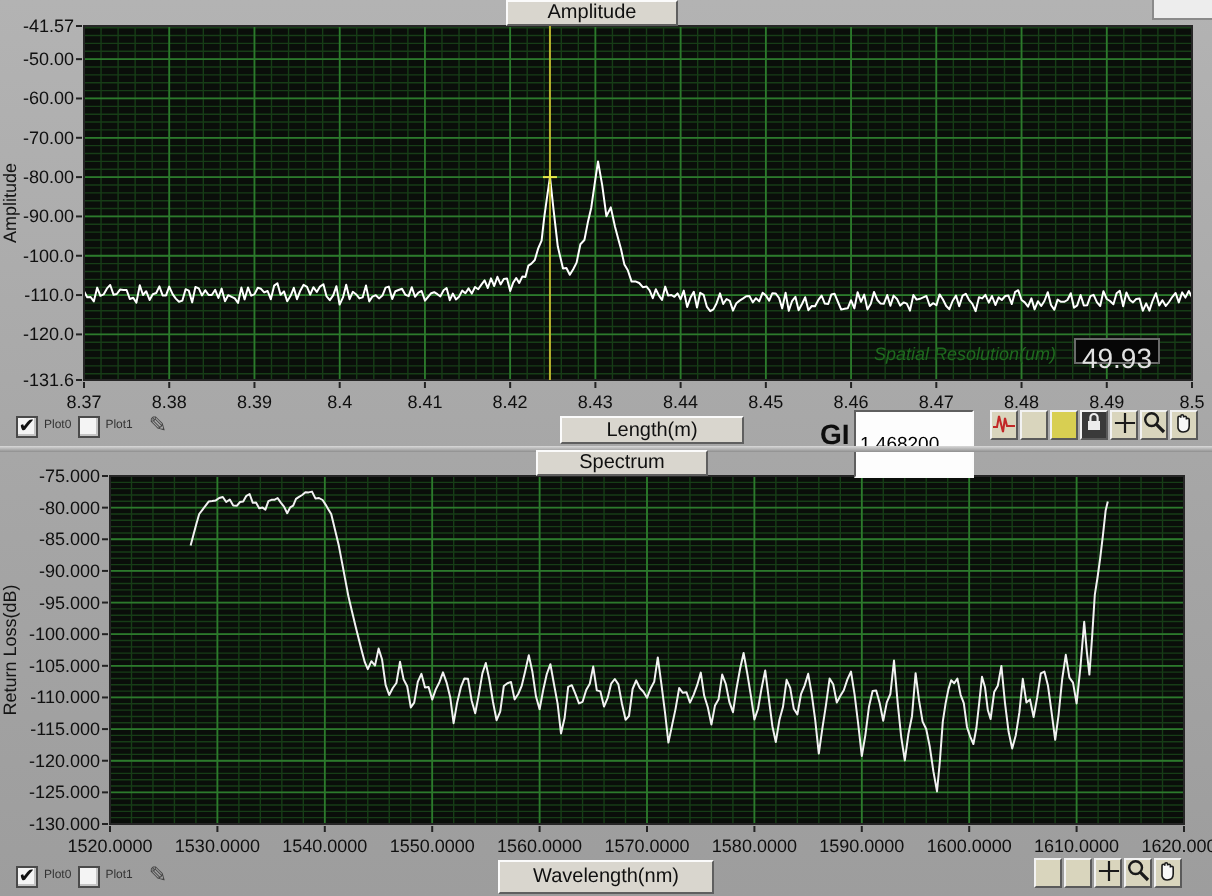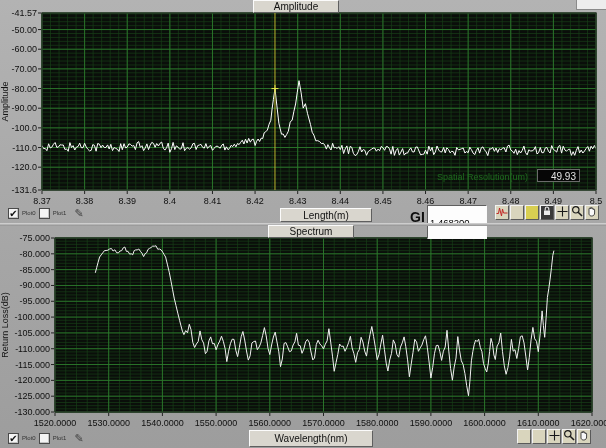--- a/index.html
+++ b/index.html
@@ -13,24 +13,24 @@
     position:absolute;background:#d9d6ce;color:#101010;font-size:10px;
     border:1px solid;border-color:#fbfbfb #5f5f5f #5f5f5f #fbfbfb;
     display:flex;align-items:center;justify-content:center;box-sizing:border-box;
   }
   .corner-box{position:absolute;left:576px;top:0;width:30px;height:9px;background:#ededed;
     border-left:1px solid #8a8a8a;border-bottom:1px solid #8a8a8a;}
   .cursor-legend{position:absolute;left:438px;top:12px;width:104px;}
   .cursor-legend .row{display:flex;height:14px;align-items:center;font-size:9px;}
   .cursor-legend .cname{width:38px;text-align:right;}
   .cursor-legend .cval{width:62px;text-align:right;}
-  .sr-label{position:absolute;left:437px;top:172px;font-size:9px;color:#1e6a1e;}
+  .sr-label{position:absolute;left:437px;top:172px;font-size:9px;color:#1e6a1e;font-style:italic;}
   .sr-value{
     position:absolute;left:537px;top:169px;width:43px;height:13px;box-sizing:border-box;
-    background:#060606;color:#e2e2e2;font-size:10px;text-align:right;padding:1px 3px 0 0;
+    background:#060606;color:#e2e2e2;font-size:14px;text-align:right;padding:1px 3px 0 0;
     border:1px solid #6a6a6a;
   }
   .plot-legend{position:absolute;display:flex;align-items:center;gap:3px;height:14px;}
   .plot-legend.top{left:8px;top:206px;}
   .plot-legend.bottom{left:8px;top:431px;}
   .cb{width:11px;height:11px;box-sizing:border-box;background:#f4f4f4;border:1px solid #4a4a4a;
       box-shadow:inset -1px -1px 0 #c4c4c4;font-size:10px;line-height:9px;text-align:center;color:#111;cursor:pointer;}
   .cb-label{font-size:6px;color:#333;}
   .pen{font-size:11px;color:#444;margin-left:5px;line-height:11px;cursor:pointer;}
   .gi-label{position:absolute;left:410px;top:209px;font-size:14px;color:#0d0d0d;font-weight:bold;}
@@ -494,21 +494,21 @@
   <div class="sep"></div>
 
   <div class="tab" style="left:268px;top:225px;width:86px;height:13px;text-align:center;">Spectrum</div>
   <div class="plot-legend bottom" id="plot-legend-bottom">
       <div class="cb">✔</div>
       <span class="cb-label">Plot0</span>
       <div class="cb"></div>
       <span class="cb-label">Plot1</span>
       <span class="pen">✎</span>
     </div>
-  <div class="tab" style="left:249px;top:430px;width:124px;height:17px;">Wavelength(nm)</div>
+  <div class="tab" style="left:249px;top:430px;width:108px;height:17px;">Wavelength(nm)</div>
   <div class="palette bottom" id="palette-bottom">
       <button class="pbtn">
         <span></span>
       </button>
       <button class="pbtn">
         <span></span>
       </button>
       <button class="pbtn">
         <span><svg width="11" height="11" viewBox="0 0 12 12">
             <path d="M6 0.5 V11.5 M0.5 6 H11.5" stroke="#1a1a1a" stroke-width="1.2" fill="none"></path>

